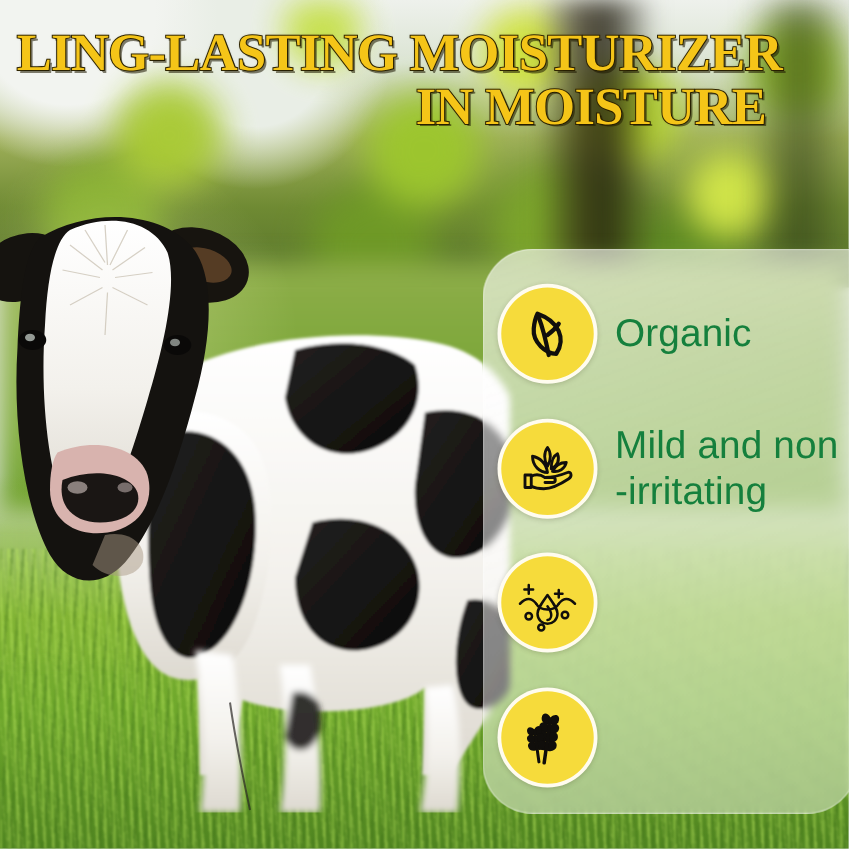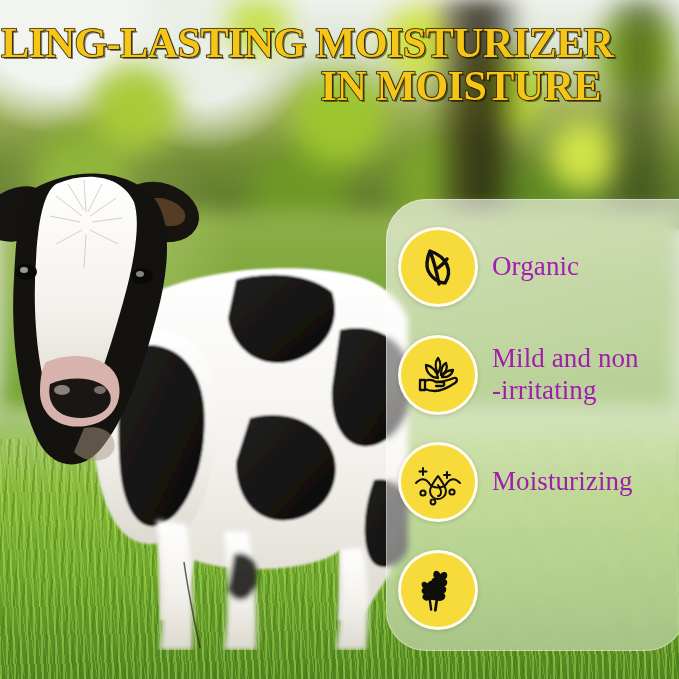--- a/index.html
+++ b/index.html
@@ -73,21 +73,21 @@
     position:absolute;left:-60px;top:120px;width:300px;height:300px;
     background:radial-gradient(circle,rgba(255,255,200,.32) 0%,rgba(255,255,200,0) 70%);
   }
 
   
   .cow{position:absolute;left:-12px;top:150px;width:420px;height:500px;}
   .cow svg{display:block;}
 
   
   .title{
-    position:absolute;left:0;top:22px;width:623px;
+    position:absolute;left:12px;top:22px;width:623px;
     text-align:center;pointer-events:none;
   }
   .title-line{
     display:block;
     font-family:"Liberation Serif", serif;
     font-weight:bold;
     font-size:42px;
     line-height:1.02;
     letter-spacing:-0.5px;
     color:#F5C518;
@@ -119,23 +119,23 @@
   }
   .badge{
     flex:0 0 auto;width:74px;height:74px;border-radius:50%;
     background:#F6DB3B;
     border:3px solid rgba(255,255,255,.92);
     box-shadow:0 1px 4px rgba(60,60,30,.22);
     display:flex;align-items:center;justify-content:center;
   }
   .badge svg{display:block;}
   .feature-text{
-    font-family:Liberation Serif, serif;
-    font-size:27px;line-height:1.18;
-    color:#a21caf;
+    font-family:Liberation Sans, sans-serif;
+    font-size:31px;line-height:1.18;
+    color:#15803d;
     letter-spacing:.1px;
     max-width:185px;
   }
   .feature-text .l{display:block;}
 </style>
 </head>
 <body>
 
 <div class="canvas">
 
@@ -305,21 +305,20 @@
             <path d="M15 25 C18 31, 30 31, 33 25"></path>
             <path d="M24 18 C29 25, 32 29, 32 33 C32 38, 28 41, 24 41 C20 41, 16 38, 16 33 C16 29, 19 25, 24 18 Z"></path>
             <path d="M24 27 C26 30, 27 32, 27 34 C27 36.5, 25.5 38, 24 38"></path>
             <circle cx="9" cy="35" r="2.6"></circle>
             <circle cx="19" cy="44" r="2.4"></circle>
             <circle cx="38" cy="34" r="2.6"></circle>
           </svg>
         </span>
       </div>
       <div class="feature-text">
-        <span class="l">Moisturizing</span>
       </div>
     </div>
 
     <div class="feature">
       <div class="badge">
         <span>
           <svg width="46" height="46" viewBox="0 0 46 46" fill="#100e0b">
 
             <g transform="translate(26,3) rotate(8)">
               <path d="M0 4 C3 0, 7 1, 7 5 C7 9, 3 11, 0 9 Z"></path>

